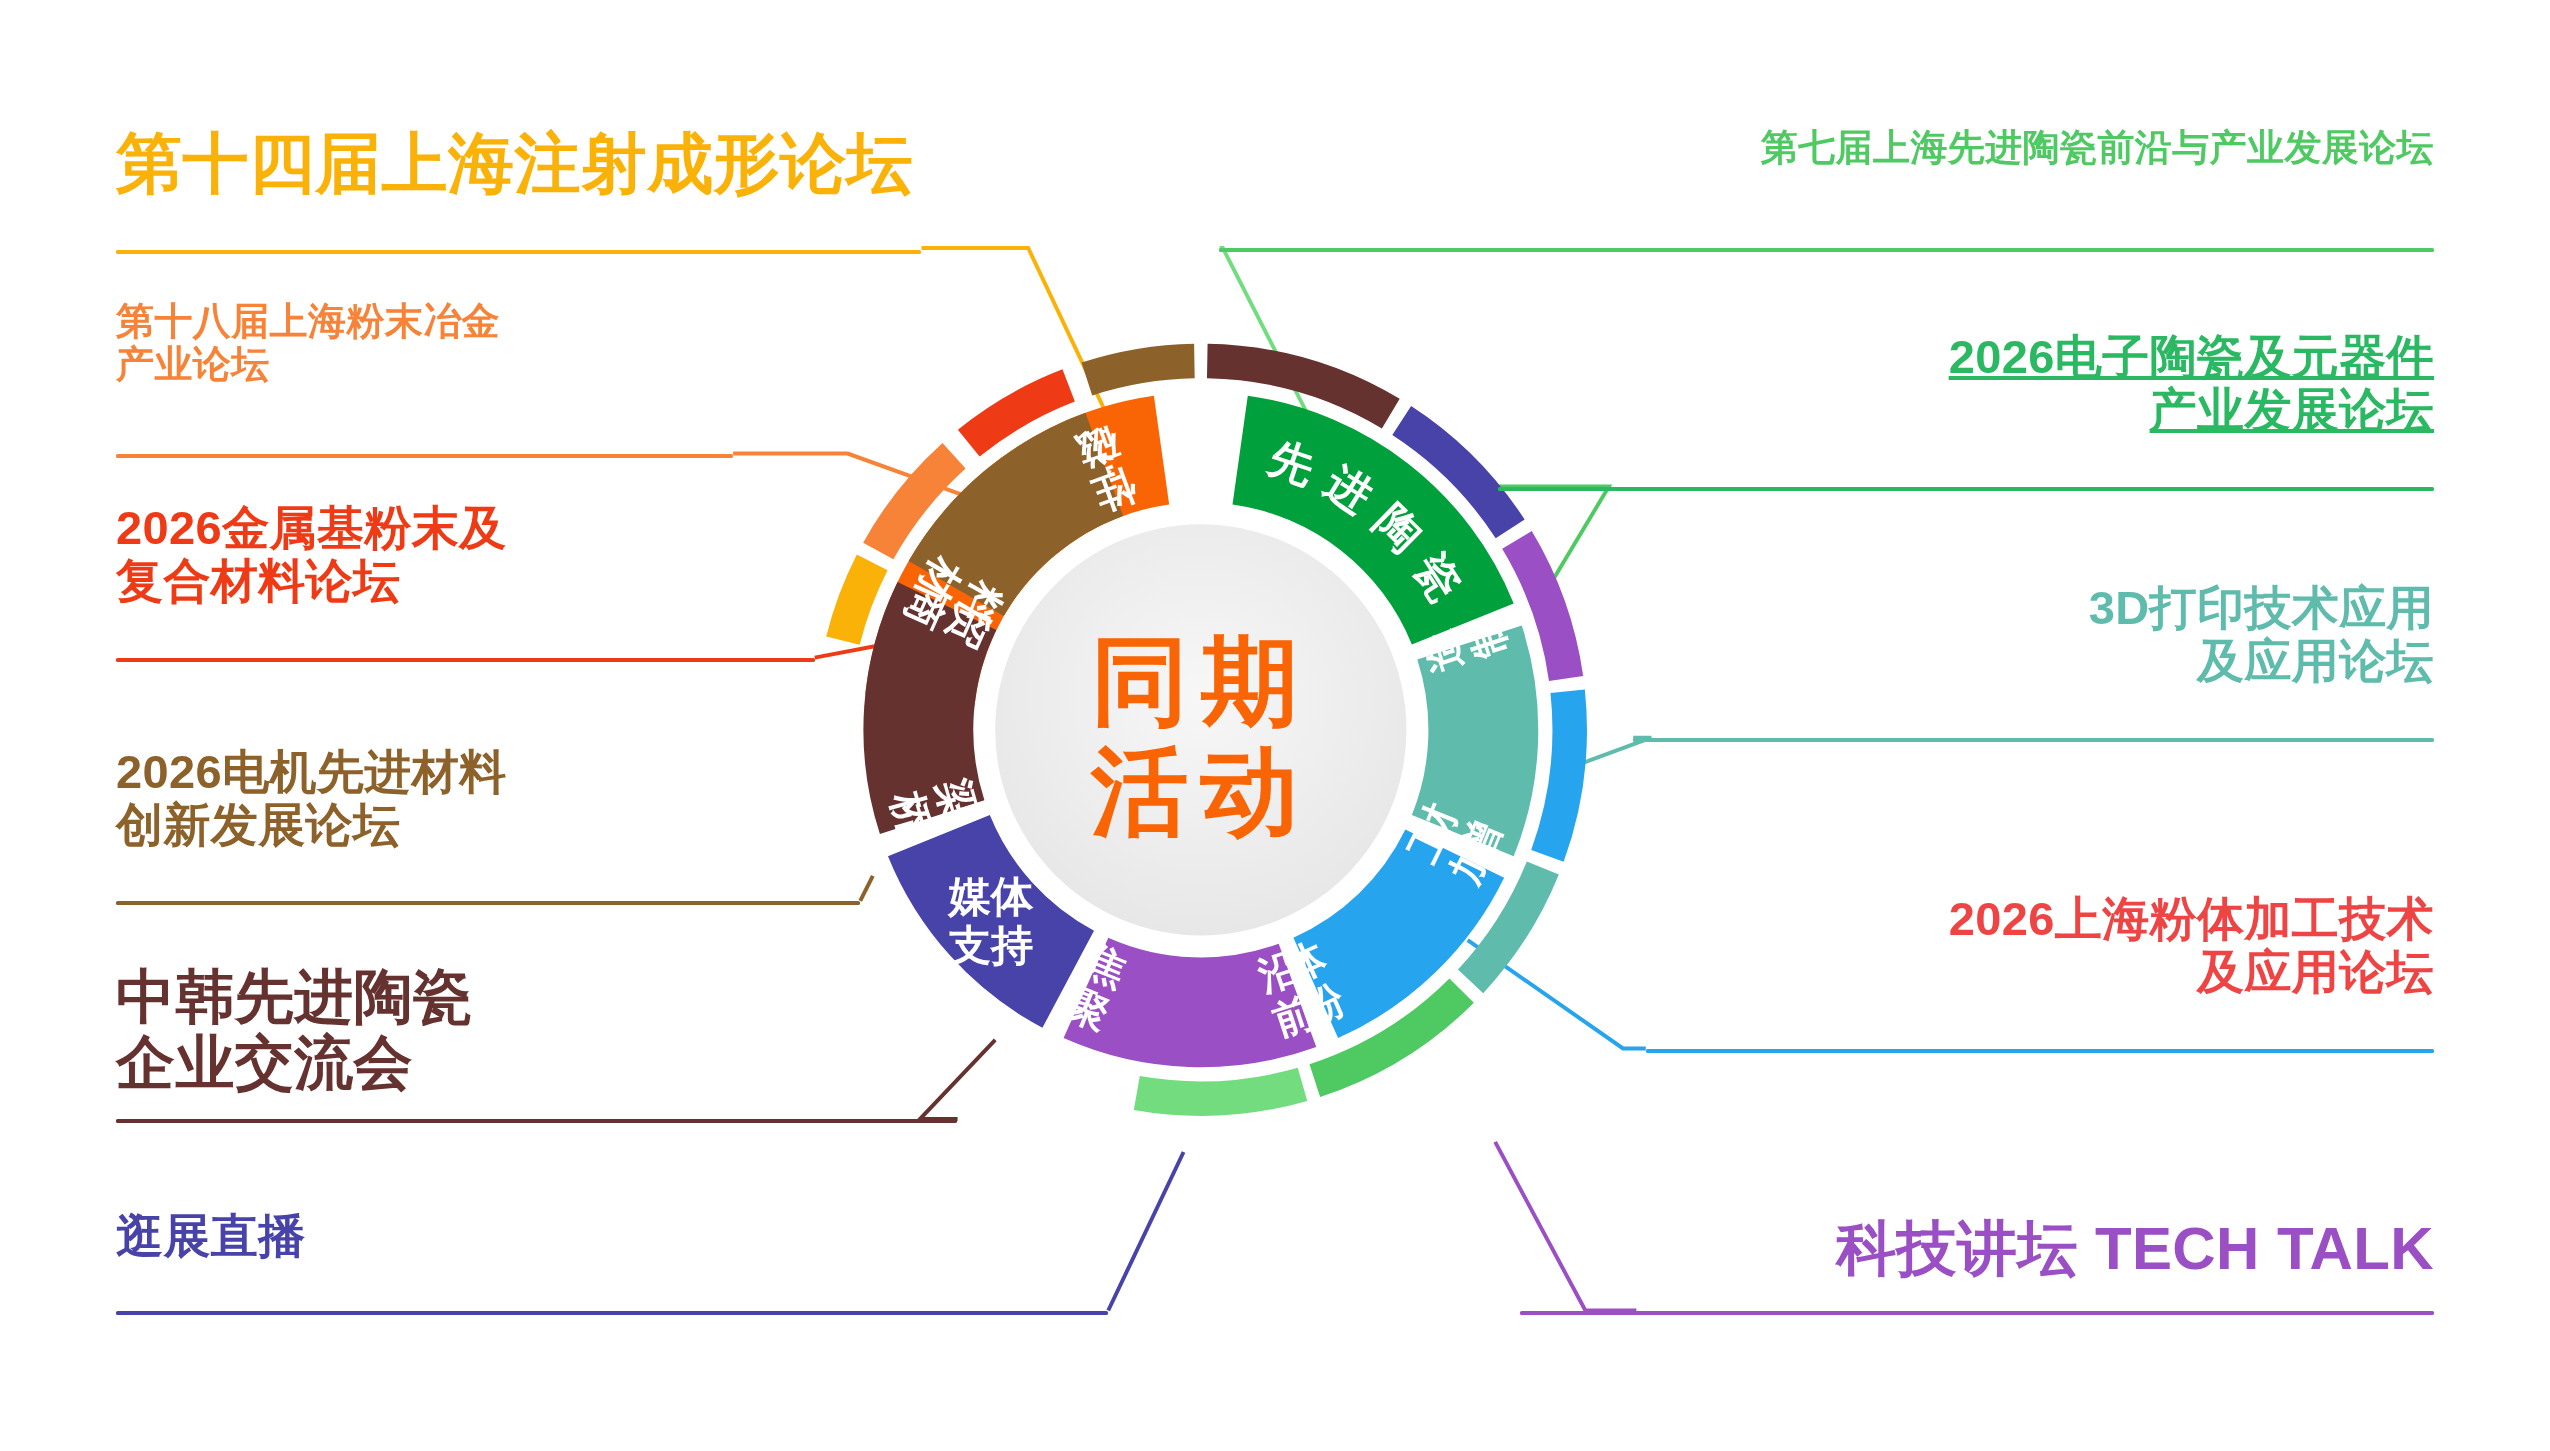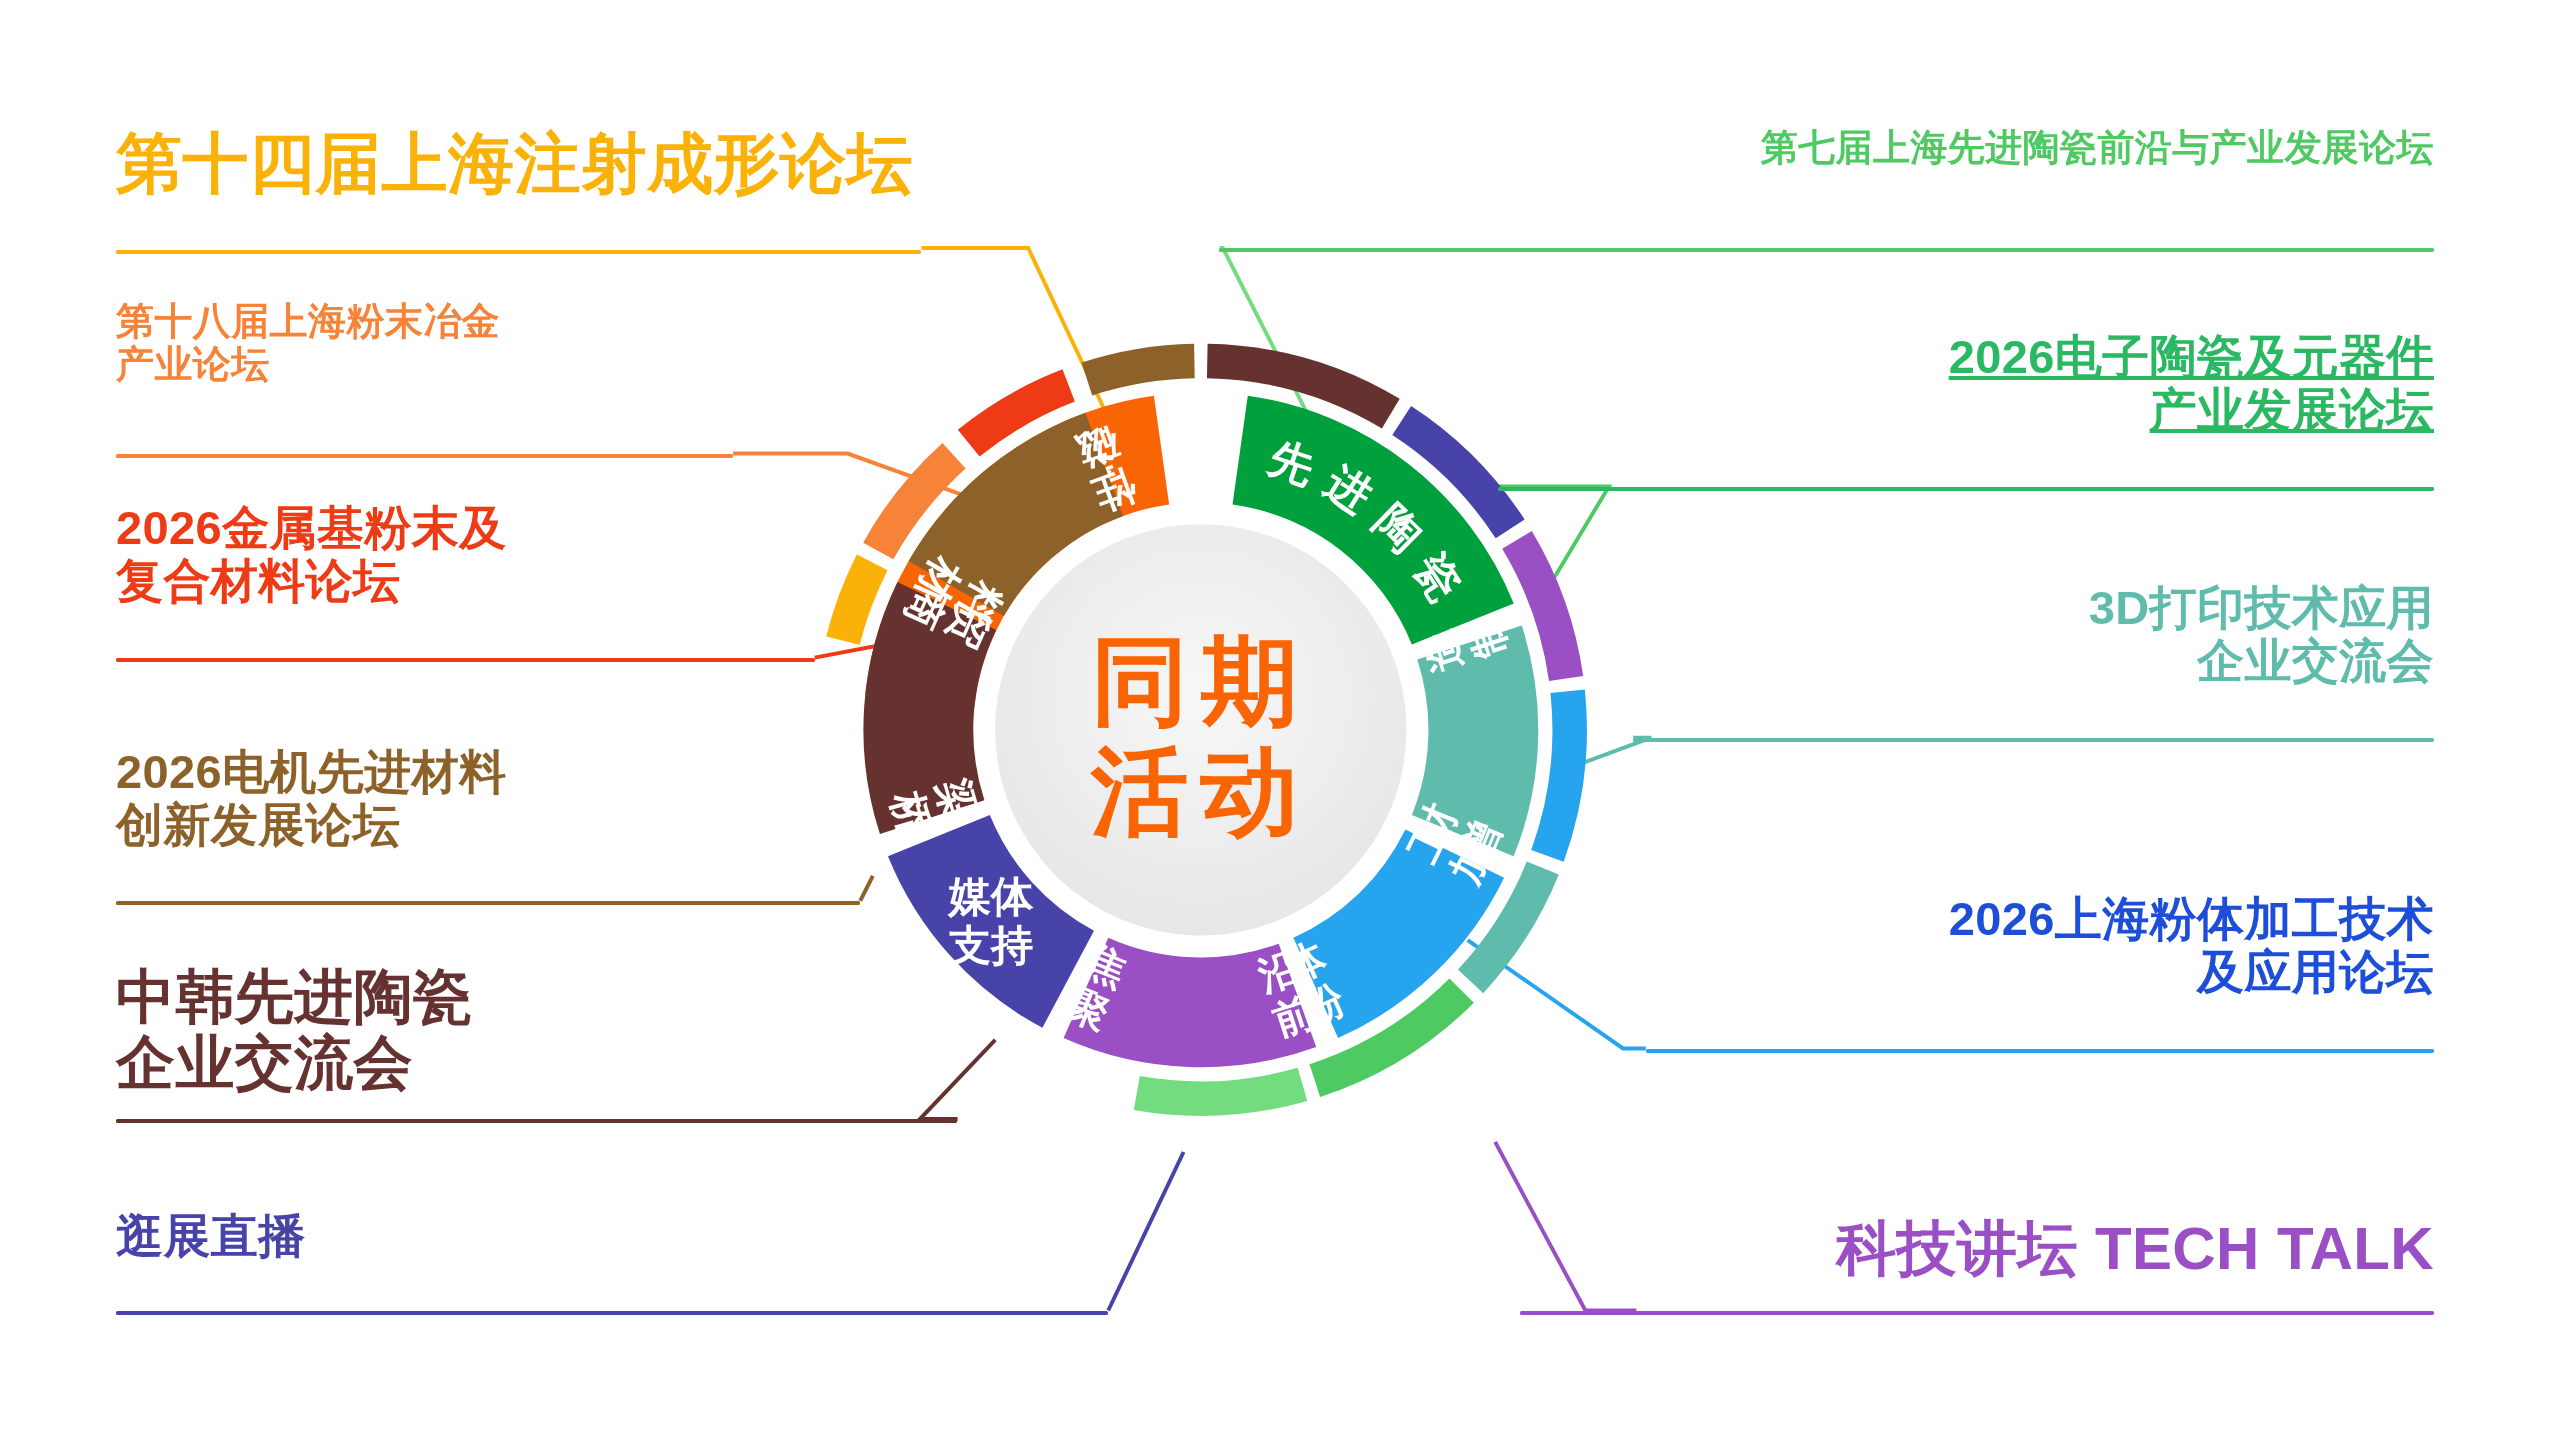--- a/index.html
+++ b/index.html
@@ -117,23 +117,23 @@
       <div class="lbl" style="color: rgb(72, 67, 168); font-size: 47px; top: 1210px; left: 116px; text-align: right;">逛展直播</div>
       <div class="rule" style="background: rgb(72, 67, 168); top: 1311px; width: 992px; left: 116px;"></div>
     </div>
   <div class="right-col" id="right-col">
       <div class="lbl" style="color: rgb(79, 202, 99); font-size: 37px; top: 127px; right: 116px;">第七届上海先进陶瓷前沿与产业发展论坛</div>
       <div class="rule" style="background: rgb(79, 202, 99); top: 248px; width: 1215px; right: 116px;"></div>
       <div class="lbl" style="color: rgb(43, 184, 98); font-size: 47px; top: 331px; right: 116px; text-decoration: underline;">2026电子陶瓷及元器件
 产业发展论坛</div>
       <div class="rule" style="background: rgb(43, 184, 98); top: 487px; width: 936px; right: 116px;"></div>
       <div class="lbl" style="color: rgb(95, 188, 172); font-size: 47px; top: 582px; right: 116px;">3D打印技术应用
-企业交流会</div>
+及应用论坛</div>
       <div class="rule" style="background: rgb(95, 188, 172); top: 738px; width: 801px; right: 116px;"></div>
-      <div class="lbl" style="color: #1d4ed8; font-size: 47px; top: 893px; right: 116px;">2026上海粉体加工技术
+      <div class="lbl" style="color: #ef4444; font-size: 47px; top: 893px; right: 116px;">2026上海粉体加工技术
 及应用论坛</div>
       <div class="rule" style="background: rgb(38, 164, 238); top: 1049px; width: 788px; right: 116px;"></div>
       <div class="lbl" style="color: rgb(155, 79, 196); font-size: 60px; top: 1215px; right: 116px;">科技讲坛 TECH TALK</div>
       <div class="rule" style="background: rgb(155, 79, 196); top: 1311px; width: 914px; right: 116px;"></div>
     </div>
 
 </div>
 
 
 </body></html>

